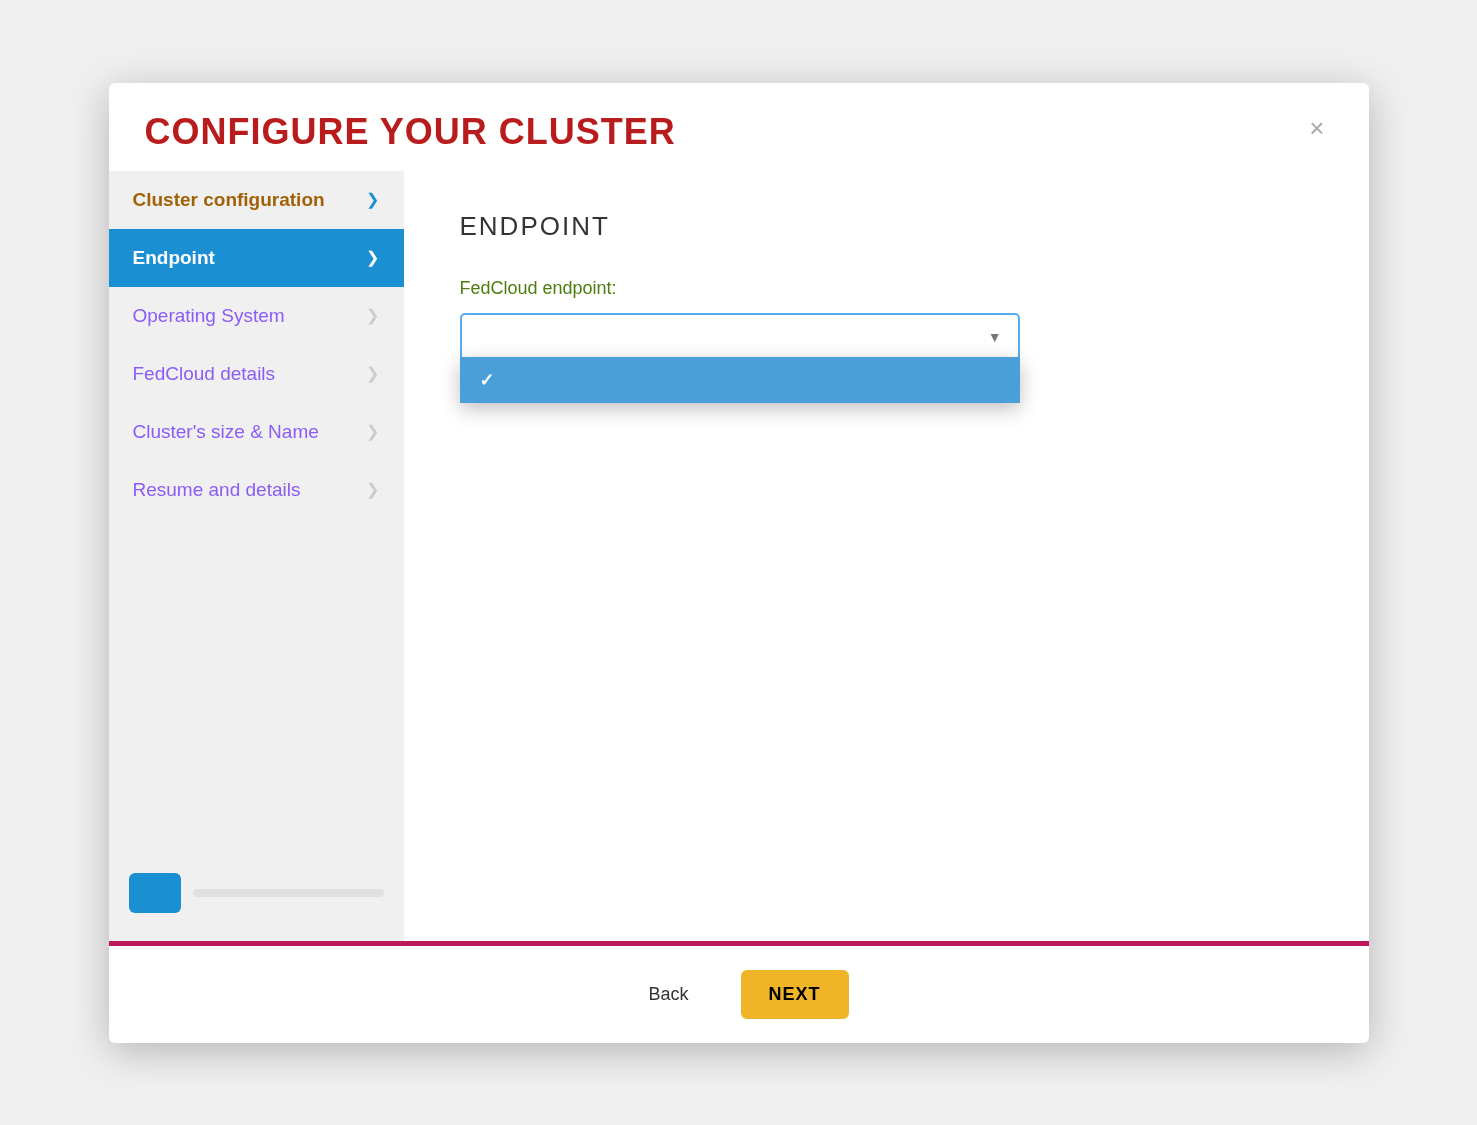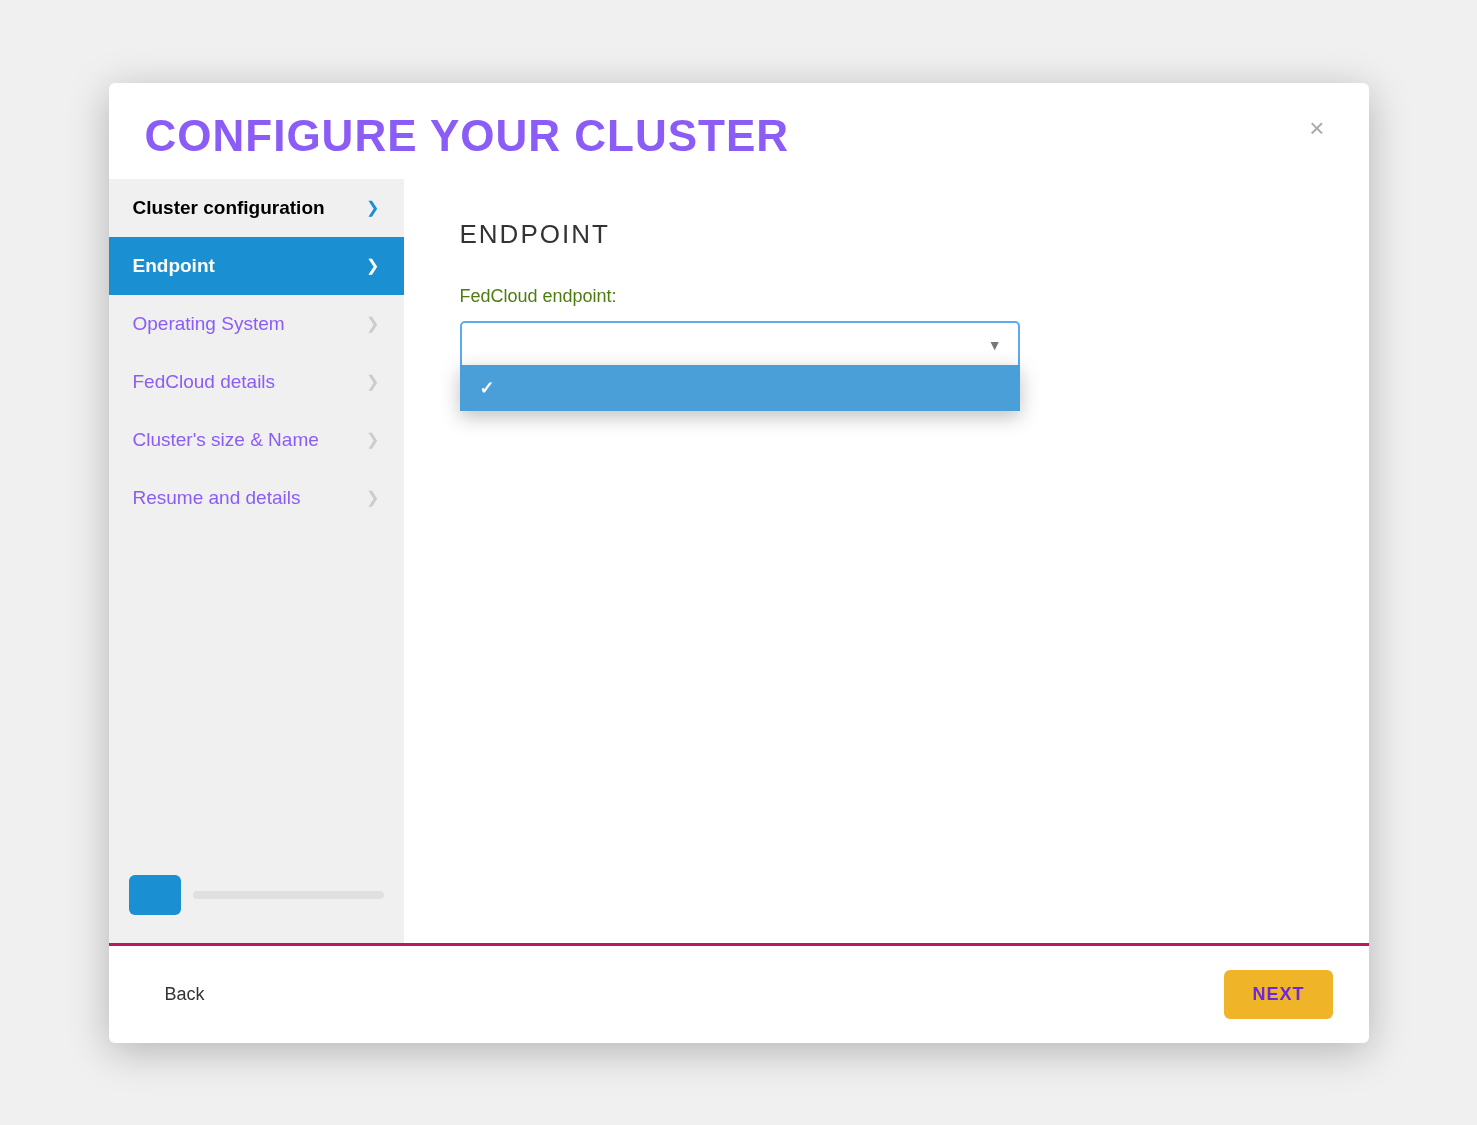--- a/index.html
+++ b/index.html
@@ -22,23 +22,23 @@
       flex-direction: column;
     }
     .modal-header {
       padding: 28px 36px 18px 36px;
       border-bottom: none;
       display: flex;
       align-items: flex-start;
       justify-content: space-between;
     }
     .modal-title {
-      font-size: 44px;
+      font-size: 36px;
       font-weight: 900;
-      color: #8b5cf6;
+      color: #b91c1c;
       letter-spacing: 1px;
     }
     .close-btn {
       background: none;
       border: none;
       font-size: 26px;
       color: #aaa;
       cursor: pointer;
       line-height: 1;
       padding: 4px 8px;
@@ -83,21 +83,21 @@
       color: #fff;
       font-weight: 700;
     }
     .sidebar-item.active .chevron {
       color: #fff;
     }
     .sidebar-item.highlight {
       background: none;
     }
     .sidebar-item.highlight .item-label {
-      color: #000000;
+      color: #a16207;
       font-weight: 600;
     }
     .sidebar-item.highlight .chevron {
       color: #1a8fd1;
     }
     .sidebar-bottom {
       margin-top: auto;
       padding: 28px 20px;
       display: flex;
       align-items: center;
@@ -182,37 +182,37 @@
     }
     .checkmark {
       color: #fff;
       font-size: 18px;
       min-width: 20px;
     }
     
     .modal-footer {
       display: flex;
       align-items: center;
-      justify-content: space-between;
+      justify-content: center;
       padding: 24px 36px;
       gap: 32px;
-      border-top: 3px solid #be185d;
+      border-top: 5px solid #be185d;
     }
     .btn-back {
       background: none;
       border: none;
       color: #333;
       font-size: 18px;
       cursor: pointer;
       font-weight: 500;
       padding: 10px 20px;
     }
     .btn-next {
       background: #f0b429;
-      color: #6d28d9;
+      color: #000000;
       border: none;
       border-radius: 6px;
       font-size: 18px;
       font-weight: 900;
       padding: 14px 28px;
       cursor: pointer;
       letter-spacing: 1px;
     }
   </style>
 </head>

